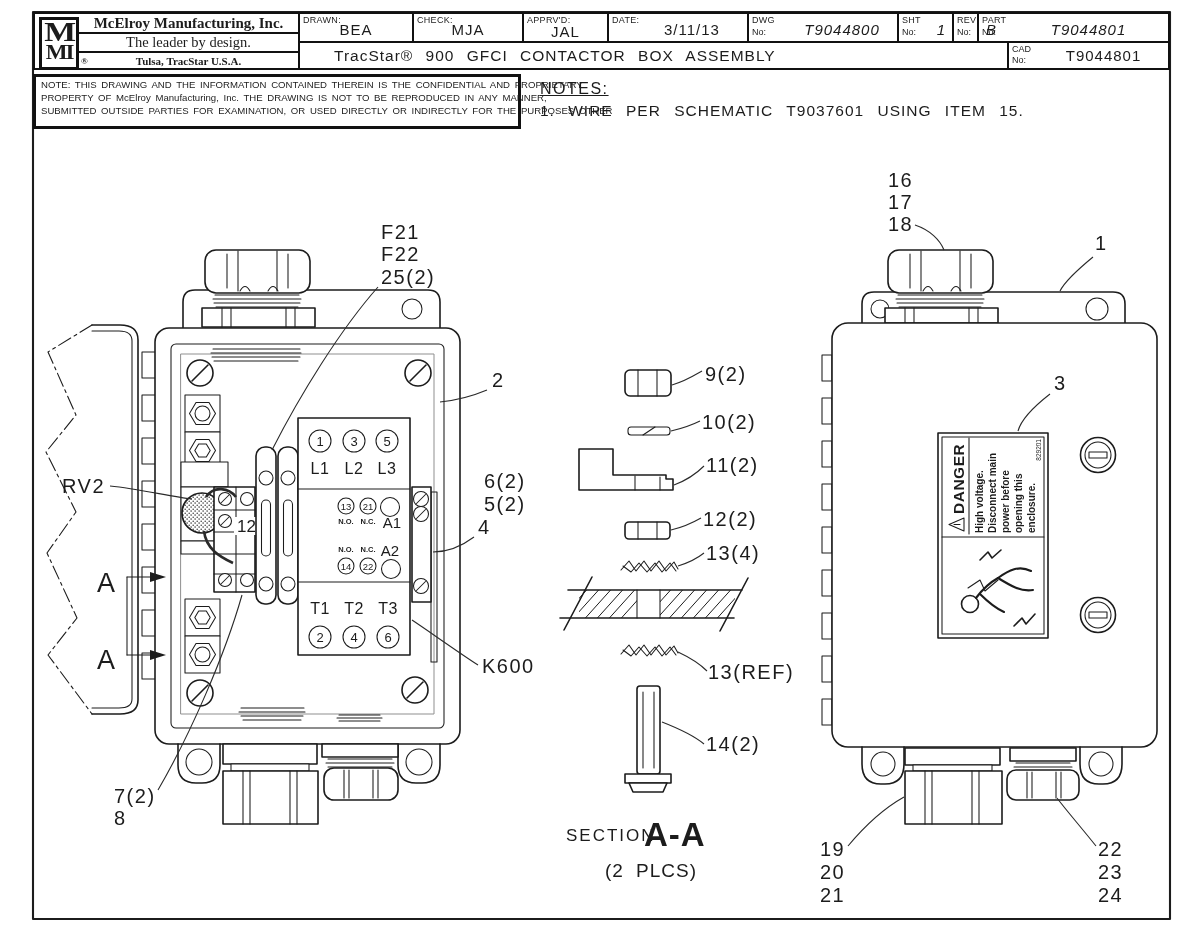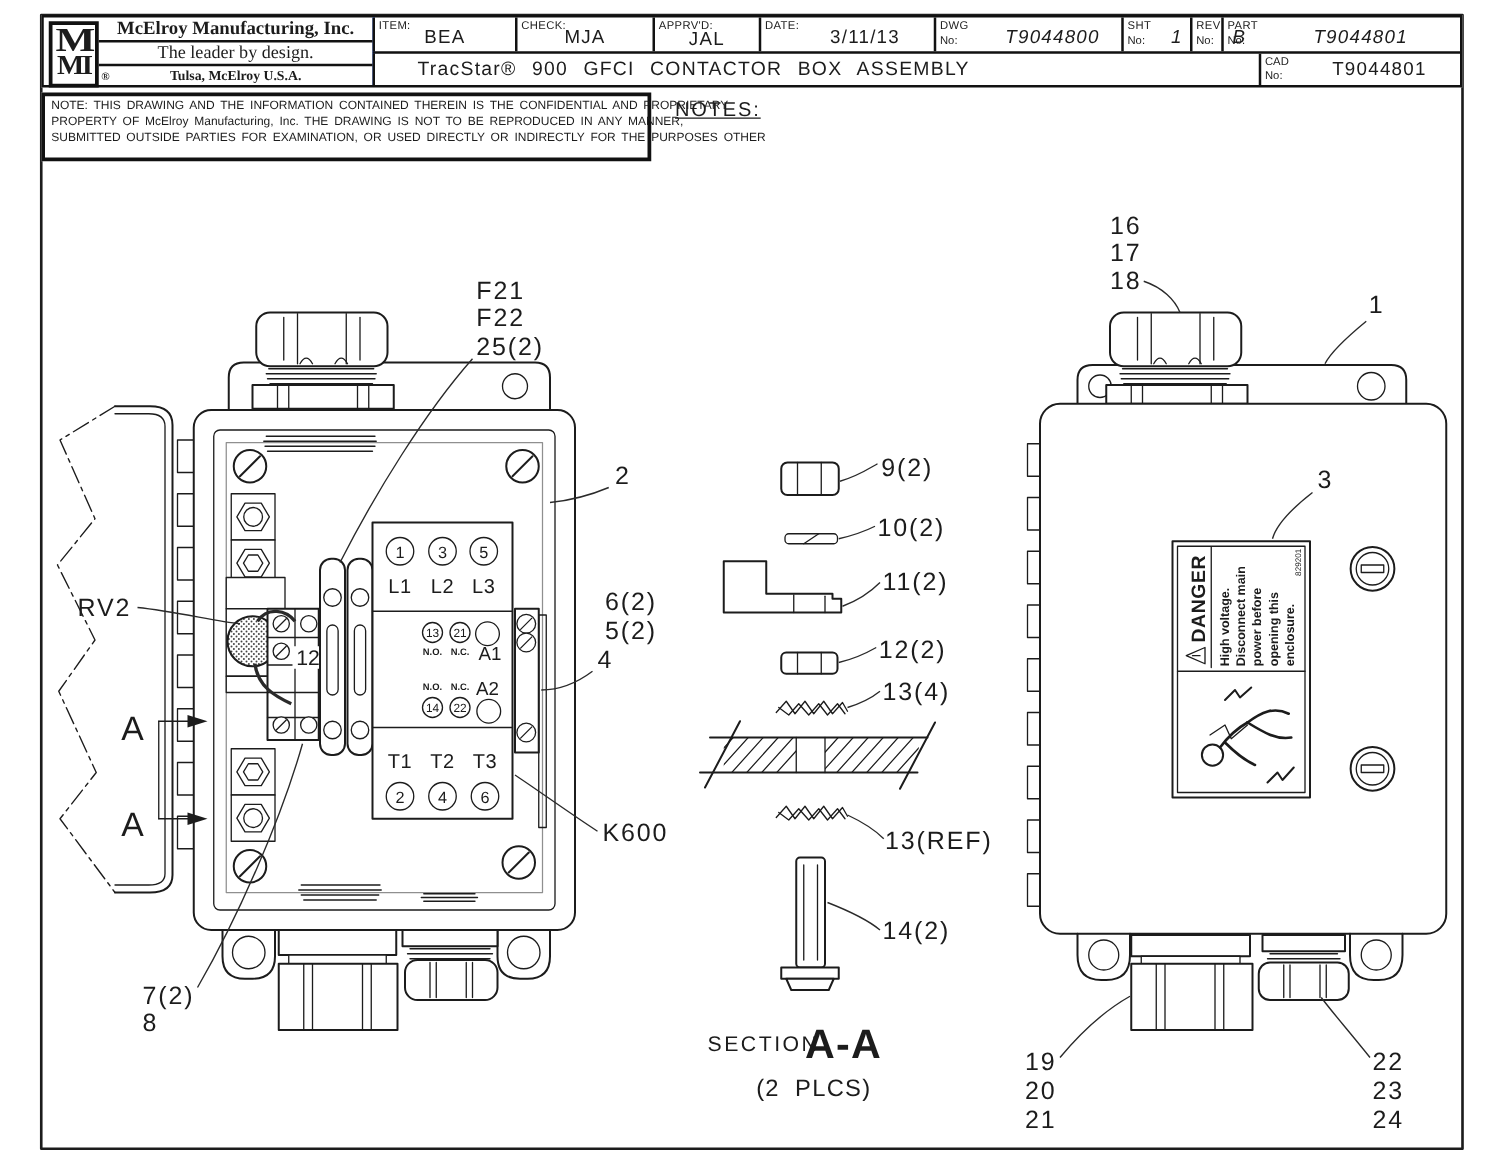--- a/index.html
+++ b/index.html
@@ -492,26 +492,26 @@
   <div class="hud tb">
     <div class="logo-box">
       <span class="logo-m">M</span>
       <span class="logo-mi">MI</span>
     </div>
     <div class="company">
       <div class="r1">McElroy Manufacturing, Inc.</div>
       <div class="r2">The leader by design.</div>
       <div class="r3">
         <span class="reg">®</span>
-        <span>Tulsa, McElroy U.S.A.</span>
+        <span>Tulsa, TracStar U.S.A.</span>
       </div>
     </div>
     <div class="fields">
       <div class="cell" style="left:0;width:114px;">
-        <span class="lbl">ITEM:</span>
+        <span class="lbl">DRAWN:</span>
         <span class="val">BEA</span>
       </div>
       <div class="cell" style="left:114px;width:110px;">
         <span class="lbl">CHECK:</span>
         <span class="val">MJA</span>
       </div>
       <div class="cell" style="left:224px;width:85px;">
         <span class="lbl">APPRV'D:</span>
         <span class="val" style="top:9px">JAL</span>
       </div>
@@ -548,14 +548,15 @@
       </div>
     </div>
   </div>
 
   <div class="hud noteblk">
     <div>NOTE: THIS DRAWING AND THE INFORMATION CONTAINED THEREIN IS THE CONFIDENTIAL AND PROPRIETARY</div>
     <div>PROPERTY OF McElroy Manufacturing, Inc. THE DRAWING IS NOT TO BE REPRODUCED IN ANY MANNER,</div>
     <div>SUBMITTED OUTSIDE PARTIES FOR EXAMINATION, OR USED DIRECTLY OR INDIRECTLY FOR THE PURPOSES OTHER</div>
   </div>
   <div class="hud notes-h">NOTES:</div>
+  <div class="hud notes-i">1. WIRE PER SCHEMATIC T9037601 USING ITEM 15.</div>
 
 </div>
 
 </body></html>

